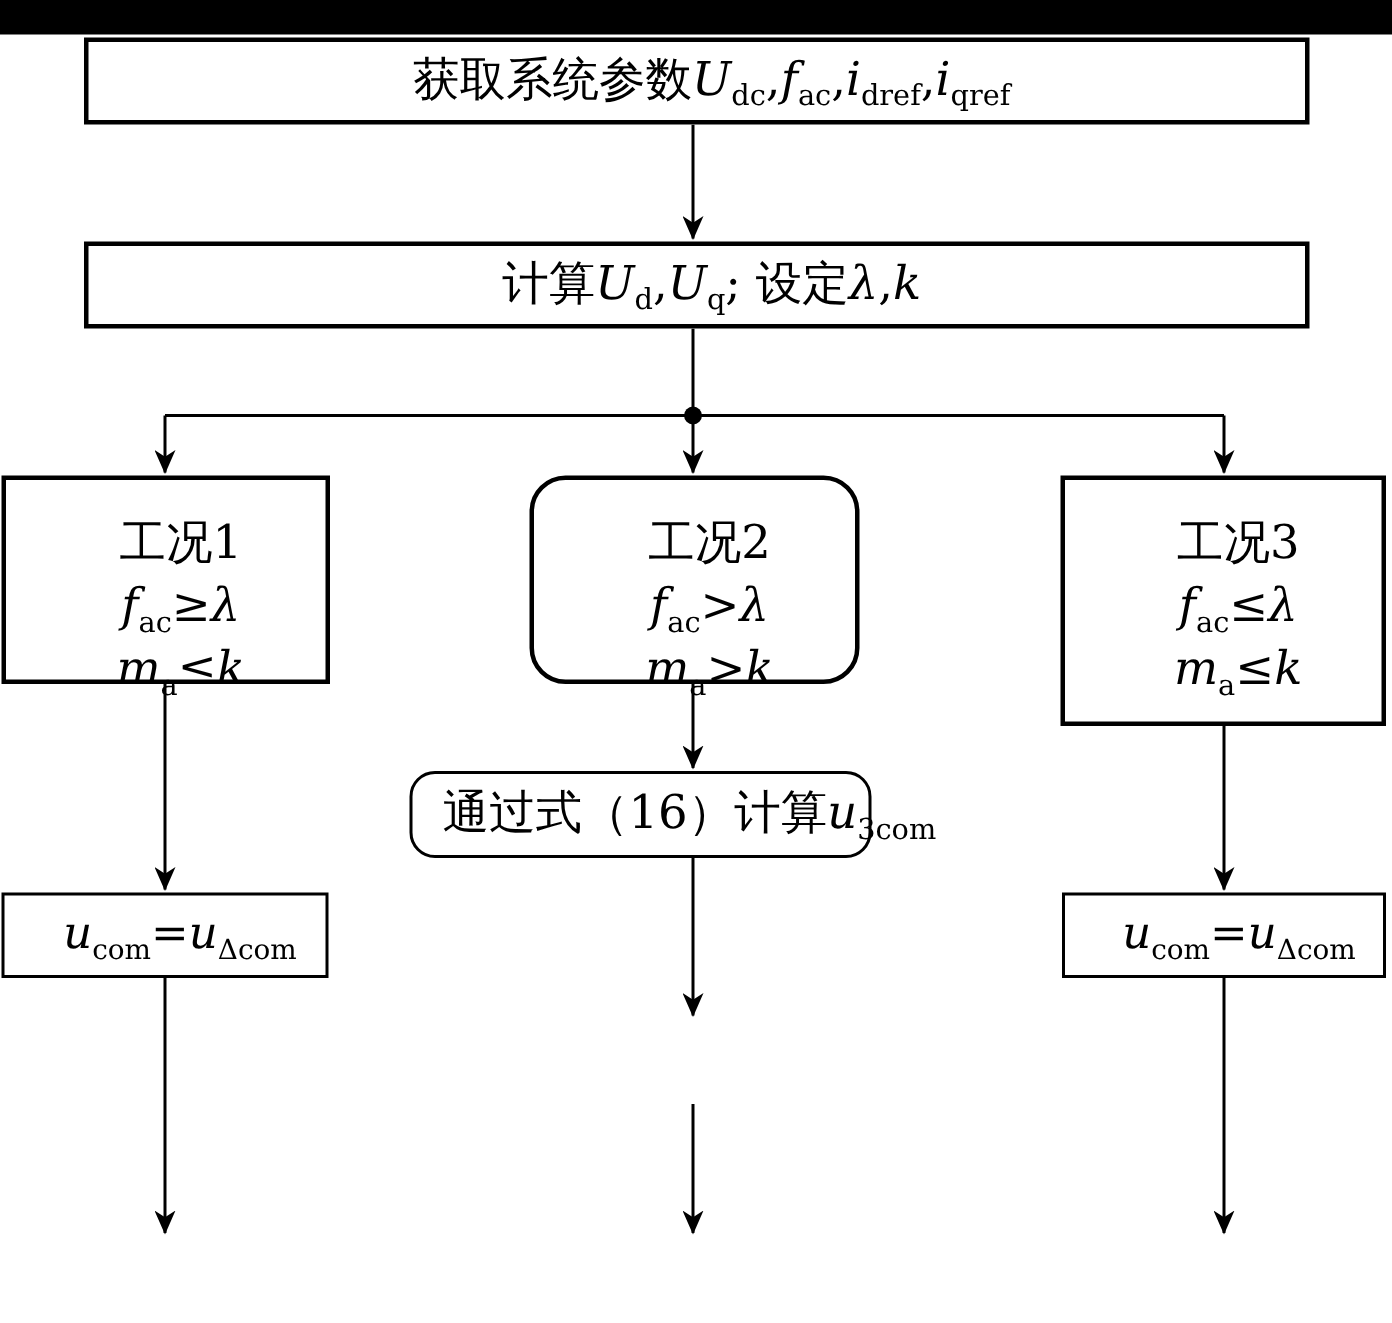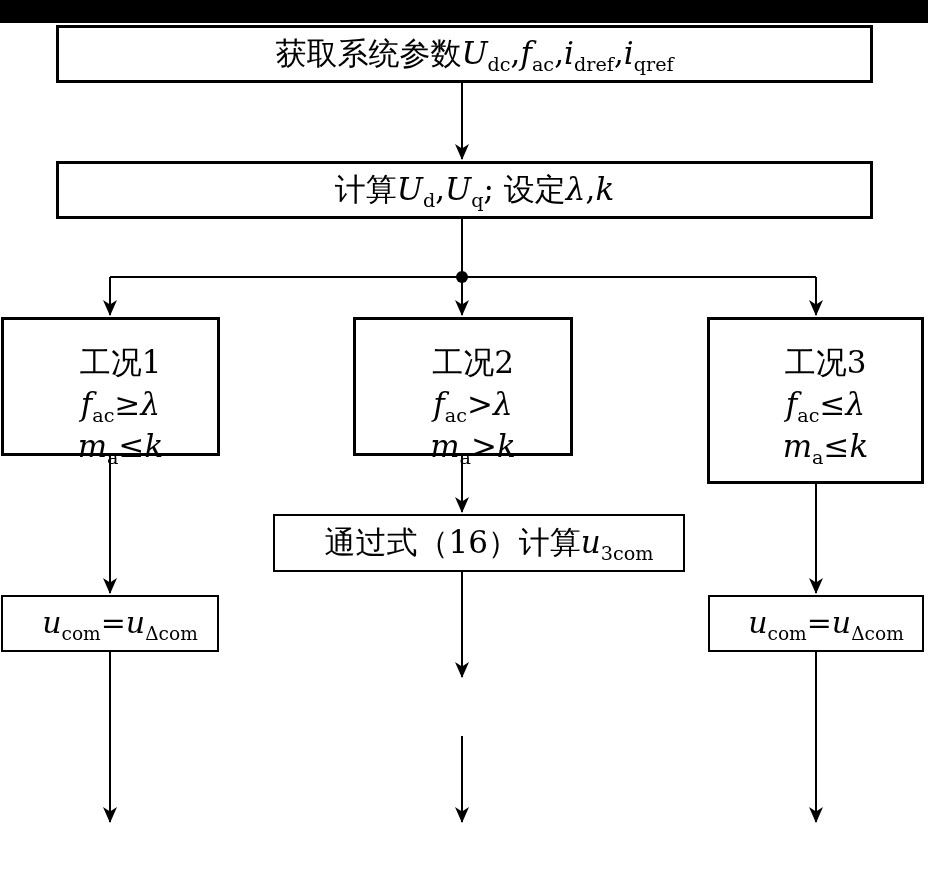--- a/index.html
+++ b/index.html
@@ -28,24 +28,24 @@
   .it{font-style:italic;}
   sub{font-size:0.62em;line-height:0;font-style:normal;}
 
   
   #n-get-params {left:56px; top:25px; width:817px; height:58px;}
   #n-get-params .tline{line-height:50px;font-size:31px;}
   #n-calc-set   {left:56px; top:161px;width:817px; height:58px;}
   #n-calc-set .tline{line-height:50px;font-size:31px;}
   .cond{padding-top:21px;}
   #n-case1 {left:1px;  top:317px;width:219px;height:139px;}
-  #n-case2 {left:353px;top:317px;width:220px;height:139px;}
+  #n-case2 {left:353px;top:317px;width:220px;height:139px;border-radius:24px;}
   #n-case3 {left:707px;top:317px;width:217px;height:167px;}
   .cond .tline{line-height:42px;font-size:31px;}
-  #n-eq16 {left:273px;top:514px;width:412px;height:58px;}
+  #n-eq16 {left:273px;top:514px;width:308px;height:58px;border-radius:17px;}
   #n-eq16 .tline{line-height:52px;font-size:31px;}
   #n-ucom-left {left:1px;  top:595px;width:218px;height:57px;}
   #n-ucom-mid  {left:272px;top:679px;width:378px;height:57px;}
   #n-ucom-right{left:708px;top:595px;width:216px;height:57px;}
   #n-ucom-left .tline,#n-ucom-mid .tline,#n-ucom-right .tline{line-height:51px;font-size:30px;}
   #n-output {left:56px;top:824px;width:817px;height:57px;}
   #n-output .tline{line-height:49px;font-size:31px;}
 </style>
 </head>
 <body>

